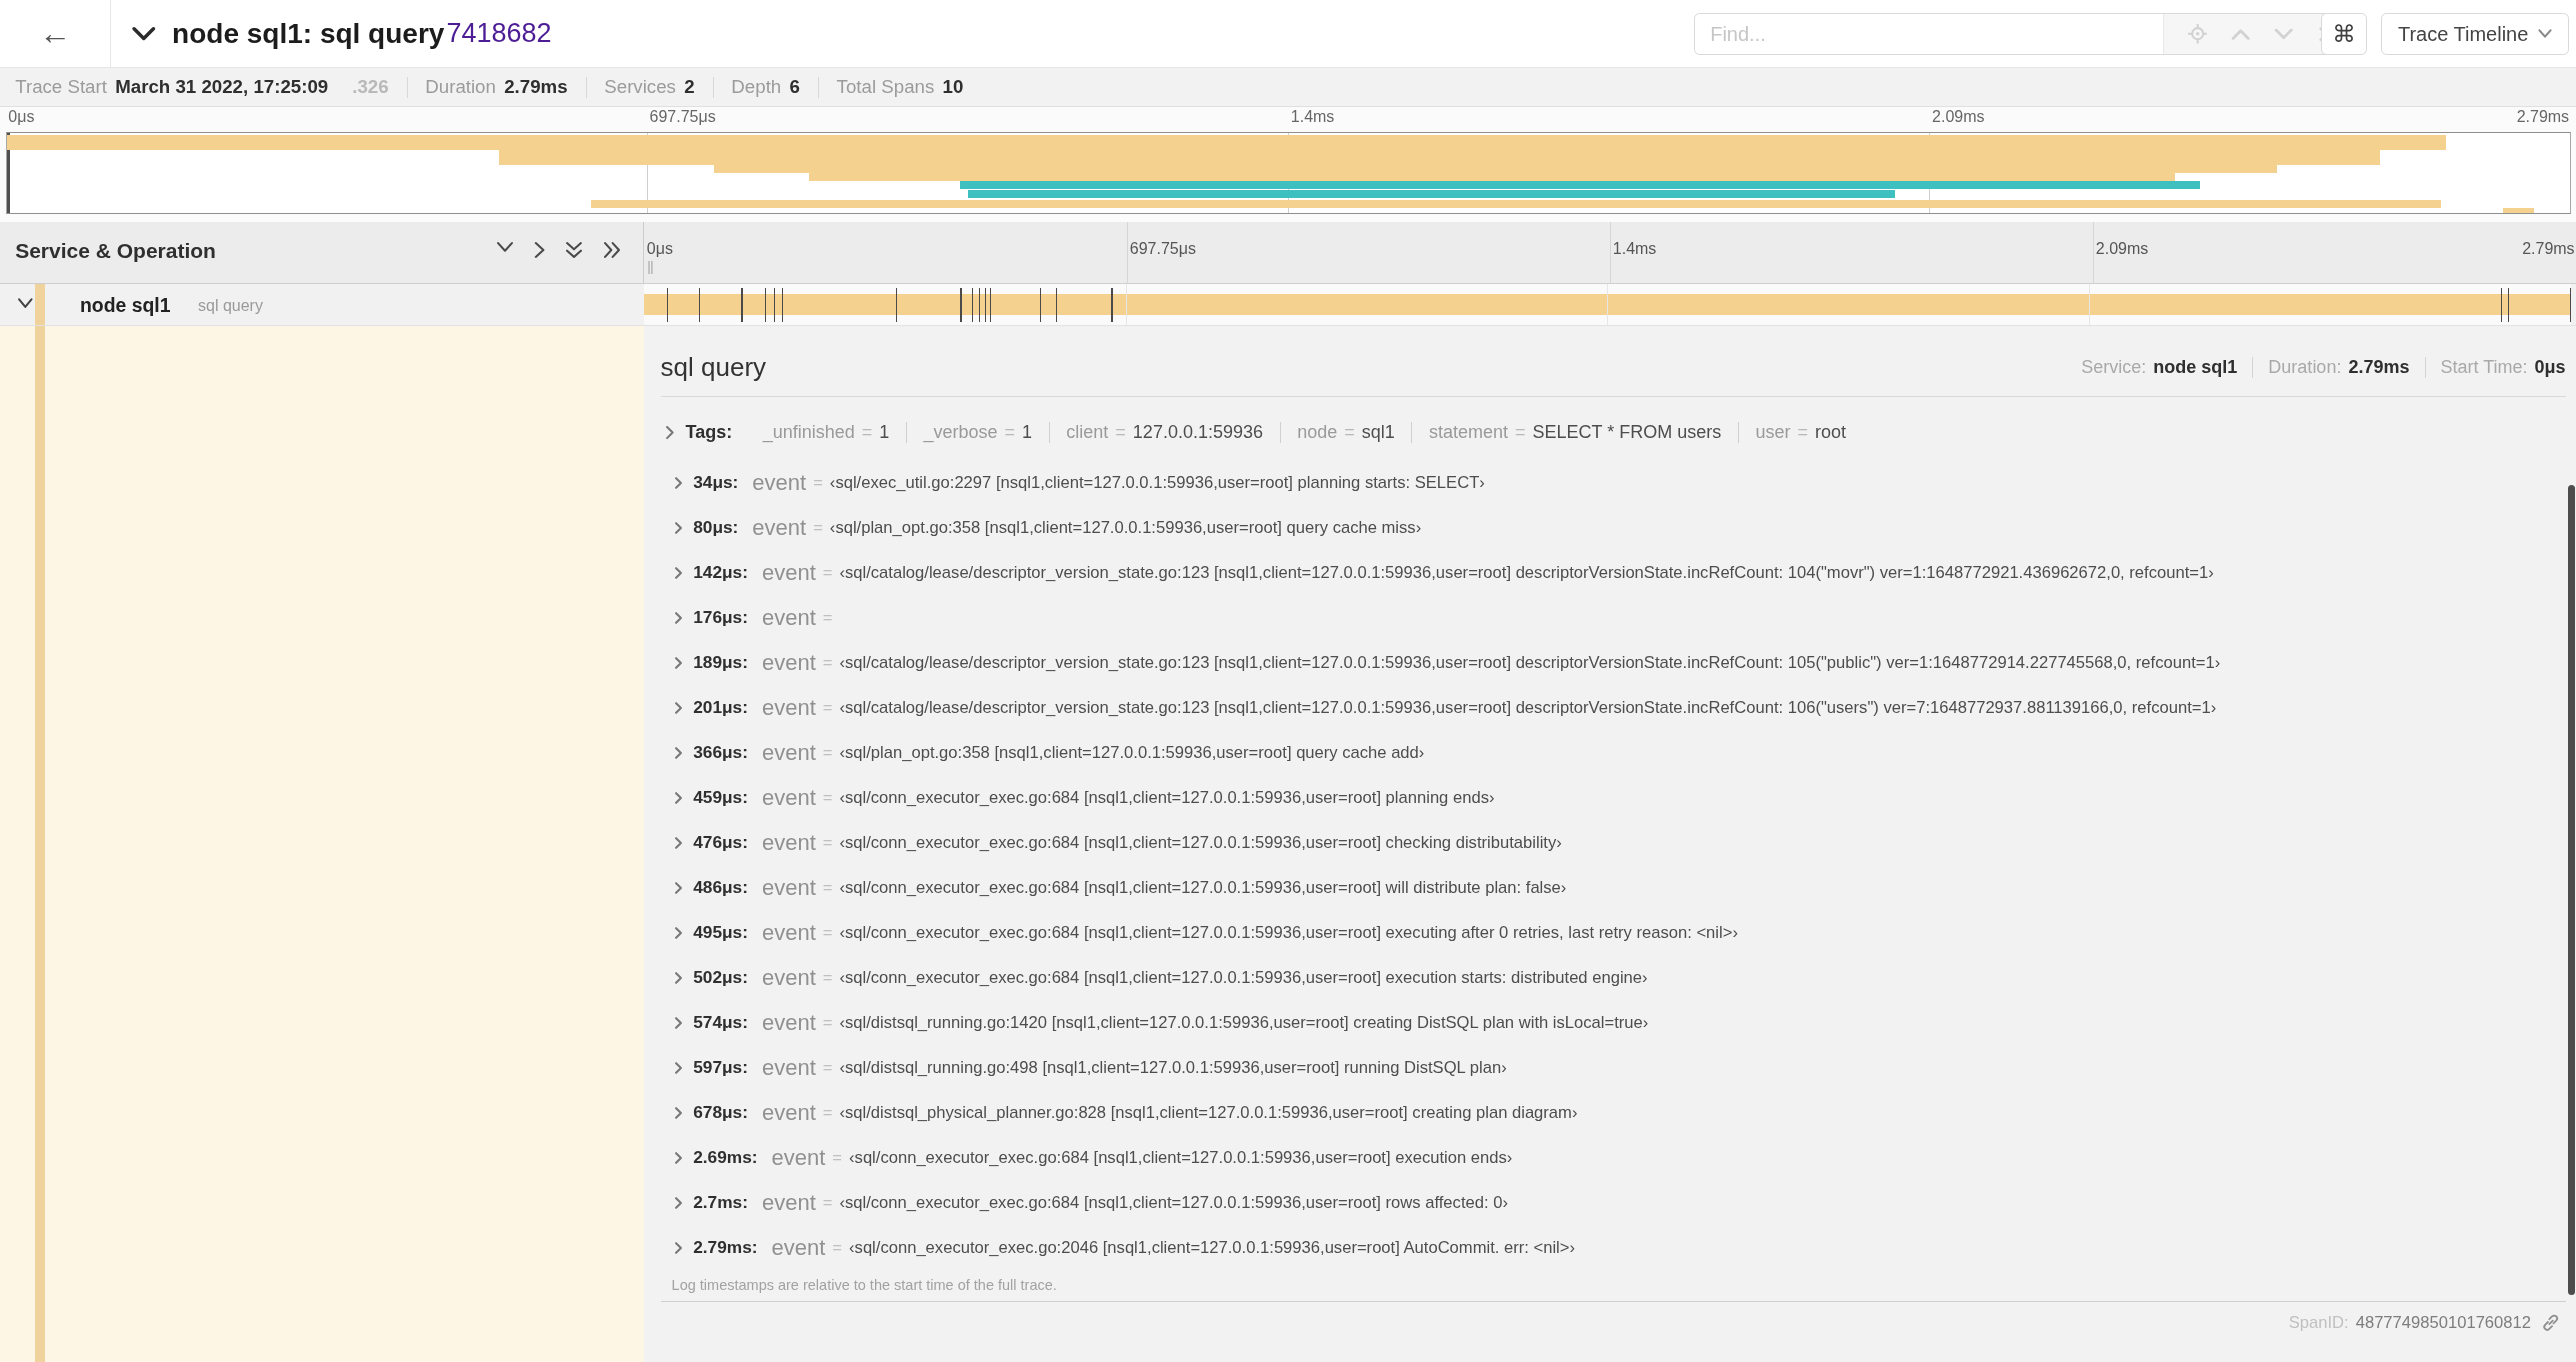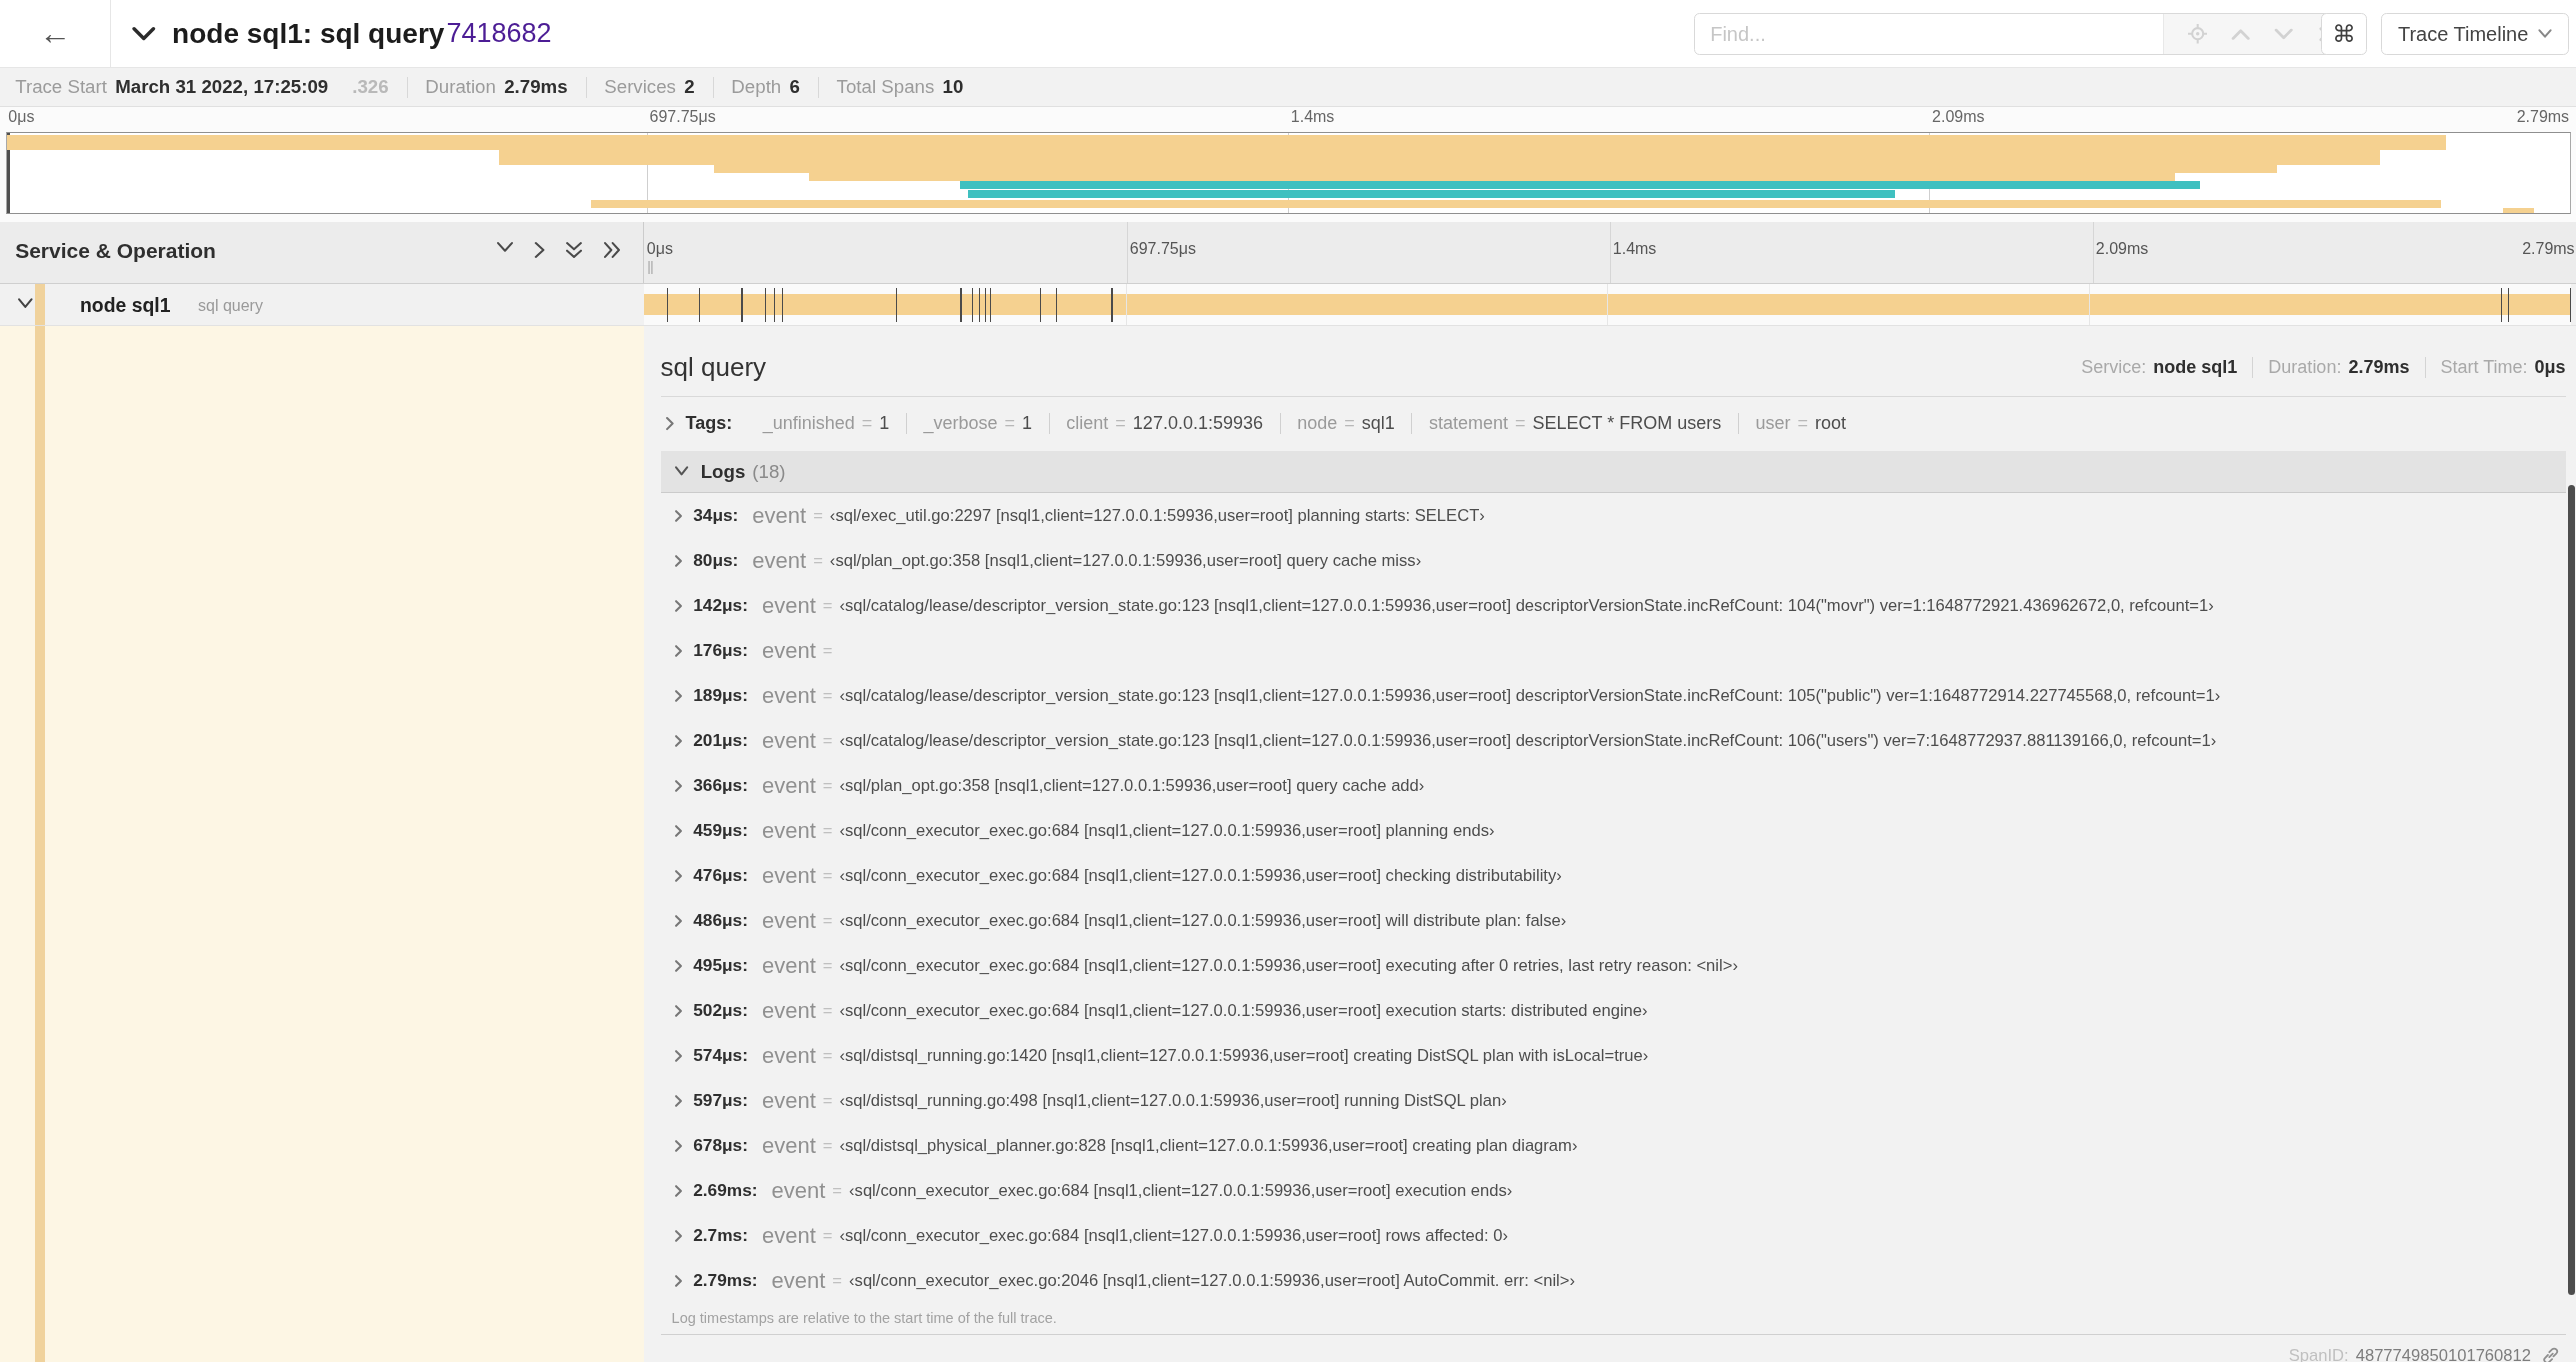--- a/index.html
+++ b/index.html
@@ -69,21 +69,21 @@
   .d-rightcol { position:absolute; left:644px; right:0; top:0; height:100%; background:#f2f2f2; padding:19.4px 10.4px 0 16.6px; }
 
   .d-header { display:flex; justify-content:space-between; align-items:center; height:44px; }
   .d-op { font-size:26px; font-weight:500; color:#333; }
   .d-meta { display:flex; align-items:center; font-size:18px; }
   .d-meta .lbl { color:#a9a9a9; margin-right:7px; }
   .d-meta .val { color:#2f2f2f; font-weight:700; }
   .d-meta .sep { width:0.7px; height:21px; background:#d4d4d4; margin:0 15.2px; }
   .d-hr { height:0.7px; background:#d9d9d9; margin-top:7px; }
 
-  .tags-line { margin-top:11px; height:30.5px; display:flex; align-items:center; font-size:18px; cursor:pointer; }
+  .tags-line { margin-top:20px; height:30.5px; display:flex; align-items:center; font-size:18px; cursor:pointer; }
   .tags-line .tchev { color:#777; margin:0 11px 0 4.2px; display:flex; }
   .tags-label { font-weight:700; color:#2f2f2f; margin-right:14px; }
   .tag-item { display:flex; align-items:center; padding:0 16.6px; border-right:0.7px solid #d0d0d0; white-space:nowrap; }
   .tag-item:last-child { border-right:none; }
   .tag-key { color:#9a9a9a; }
   .tag-eq { color:#b8b8b8; margin:0 7px; }
   .tag-val { color:#4d4d4d; }
 
   .logs-box { margin-top:12.5px; border-bottom:0.7px solid #d0d0d0; }
   .logs-header { height:42px; background:#e3e3e3; border-bottom:0.7px solid #cbcbcb; display:flex; align-items:center; padding-left:9.7px; cursor:pointer; }
@@ -345,29 +345,20 @@
 
   <span class="tag-item">
     <span class="tag-key">user</span>
     <span class="tag-eq">=</span>
     <span class="tag-val">root</span>
   </span>
 </span>
     </div>
 
     <div class="logs-box">
-      <div class="logs-header">
-        <span class="lchev">
-          <svg width="15.2" height="10.4" viewBox="0 0 22 15">
-              <polyline points="3,2 11,12 19,2" fill="none" stroke="currentColor" stroke-width="3" stroke-linecap="round" stroke-linejoin="round"></polyline>
-            </svg>
-        </span>
-        <span class="logs-title">Logs</span>
-        <span class="logs-count">(18)</span>
-      </div>
       <div id="logs-list">
   <div class="log-row">
     <span class="rchev">
       <svg width="9" height="14" viewBox="0 0 13 20">
                 <polyline points="3,3 10,10 3,17" fill="none" stroke="currentColor" stroke-width="3" stroke-linecap="round" stroke-linejoin="round"></polyline>
               </svg>
     </span>
     <span class="log-time">34μs:</span>
     <span class="log-field">event</span>
     <span class="log-eq">=</span>

